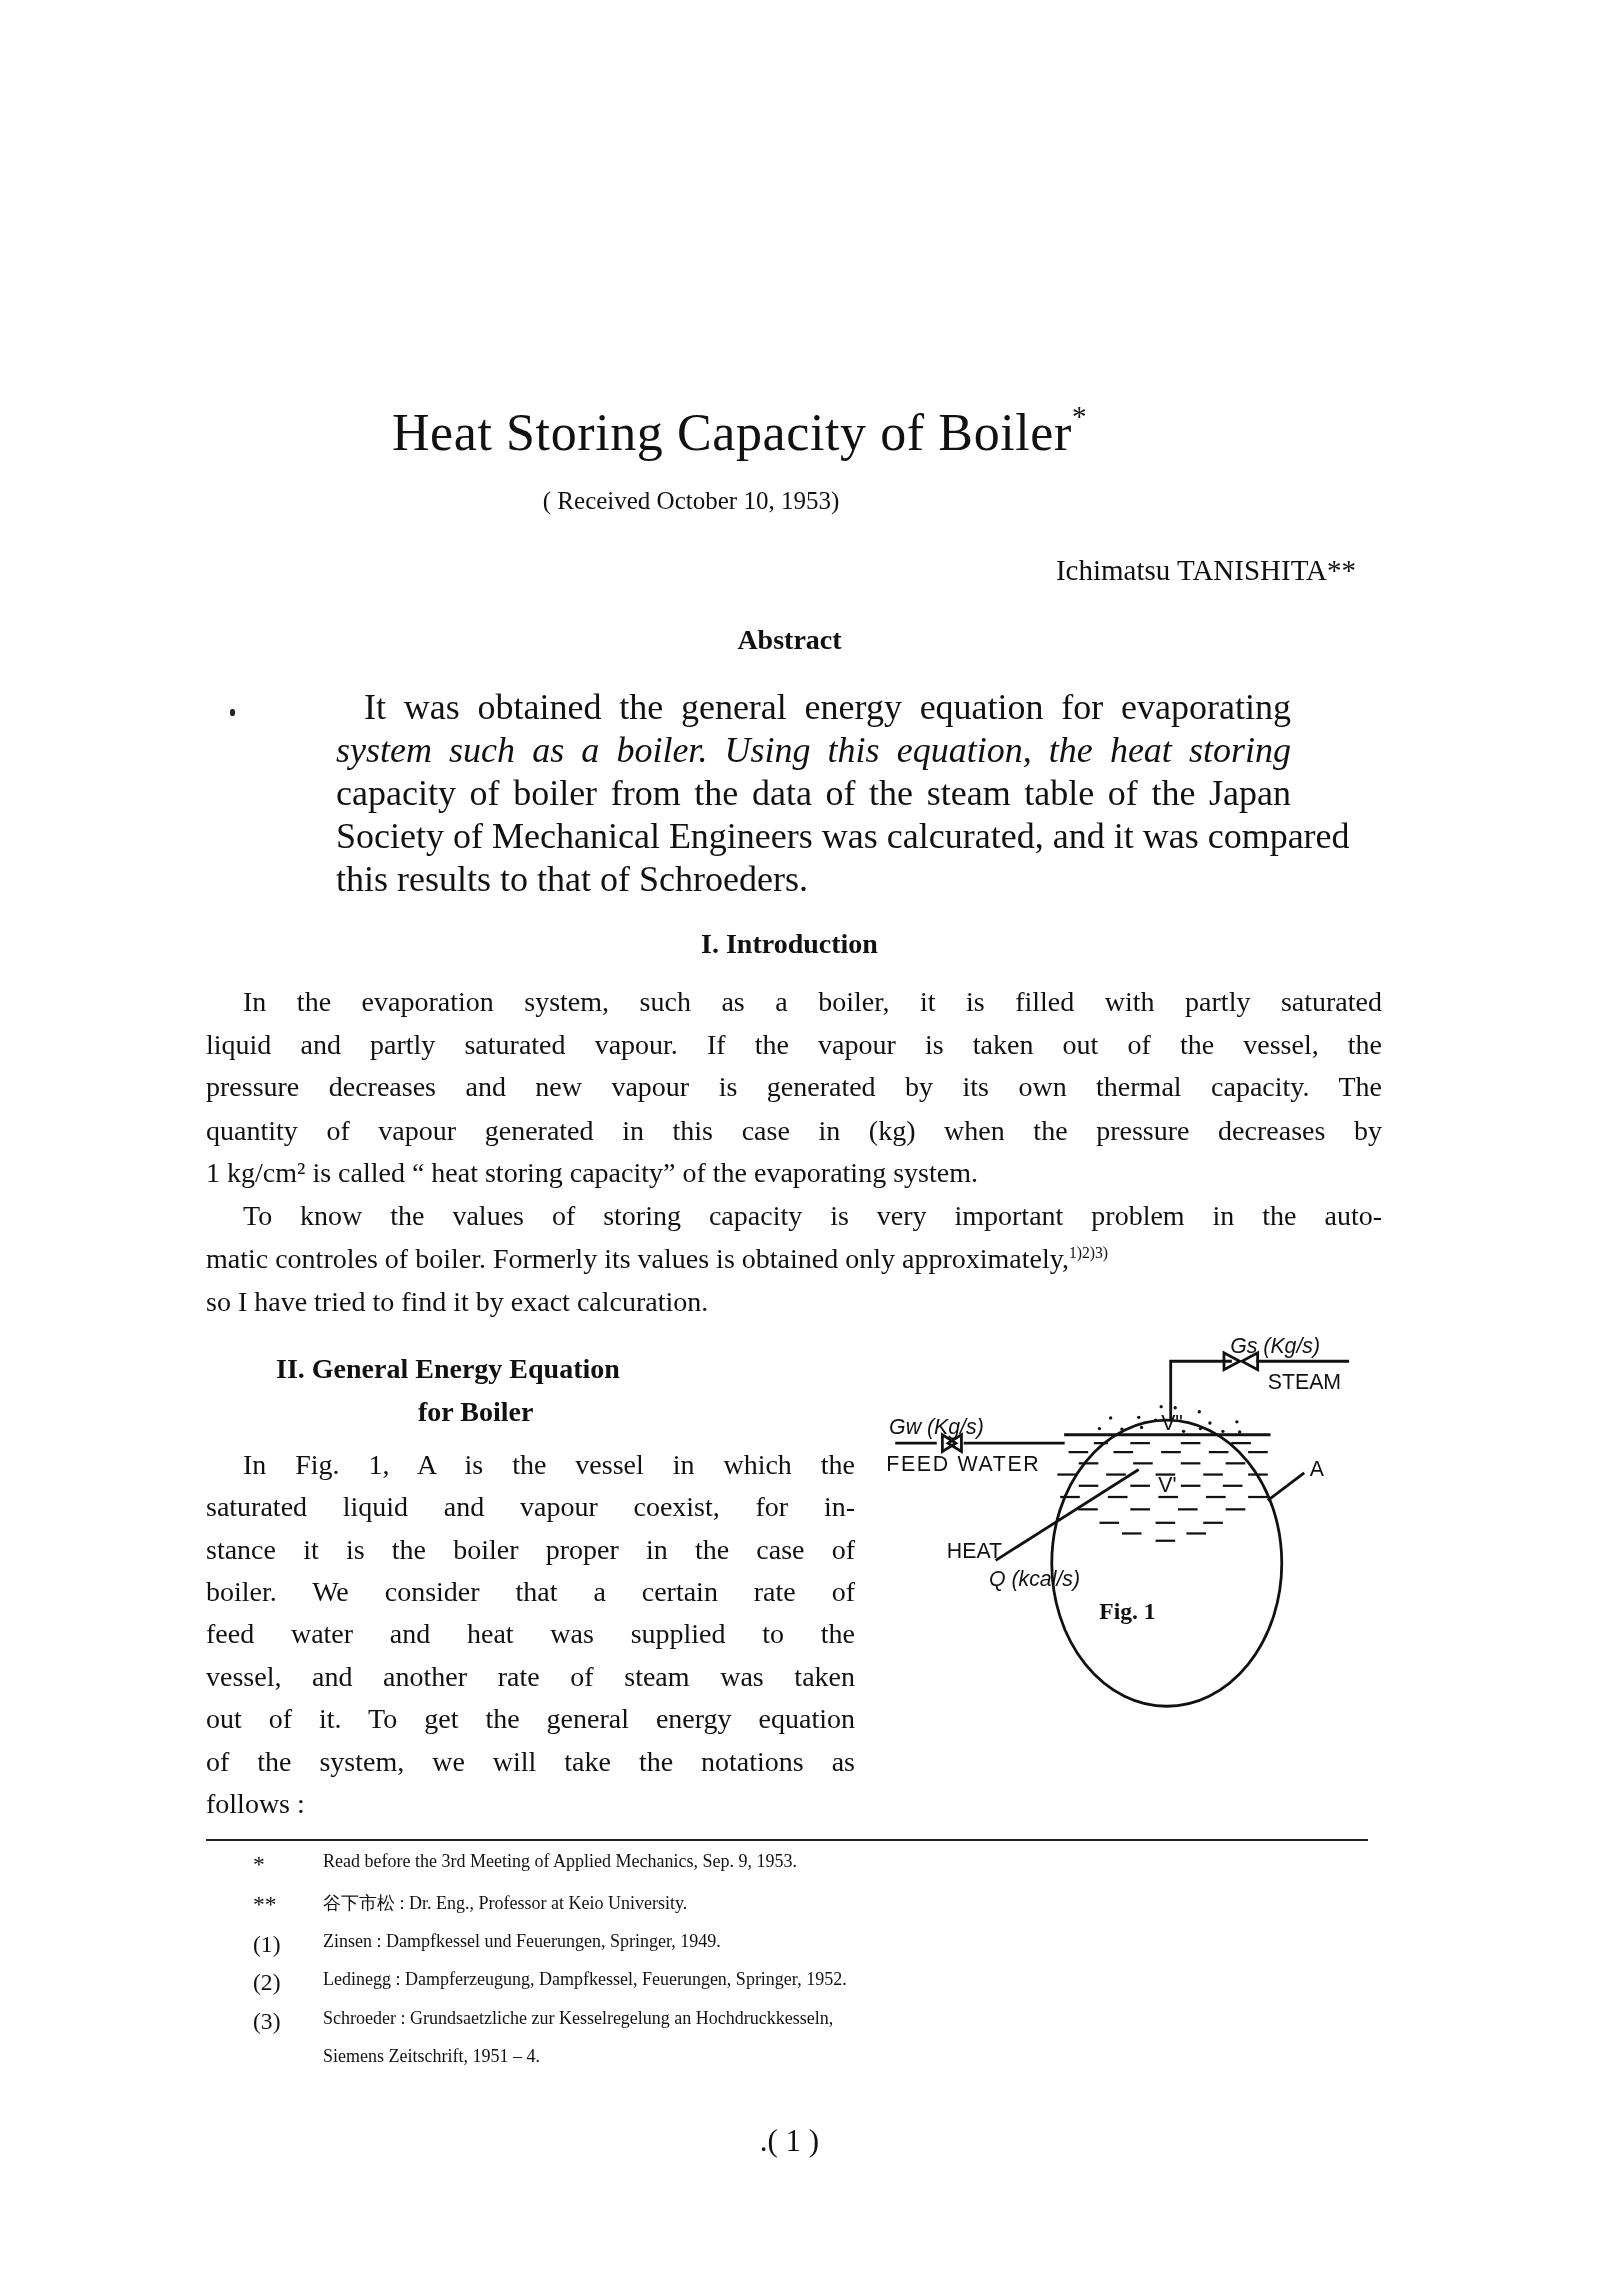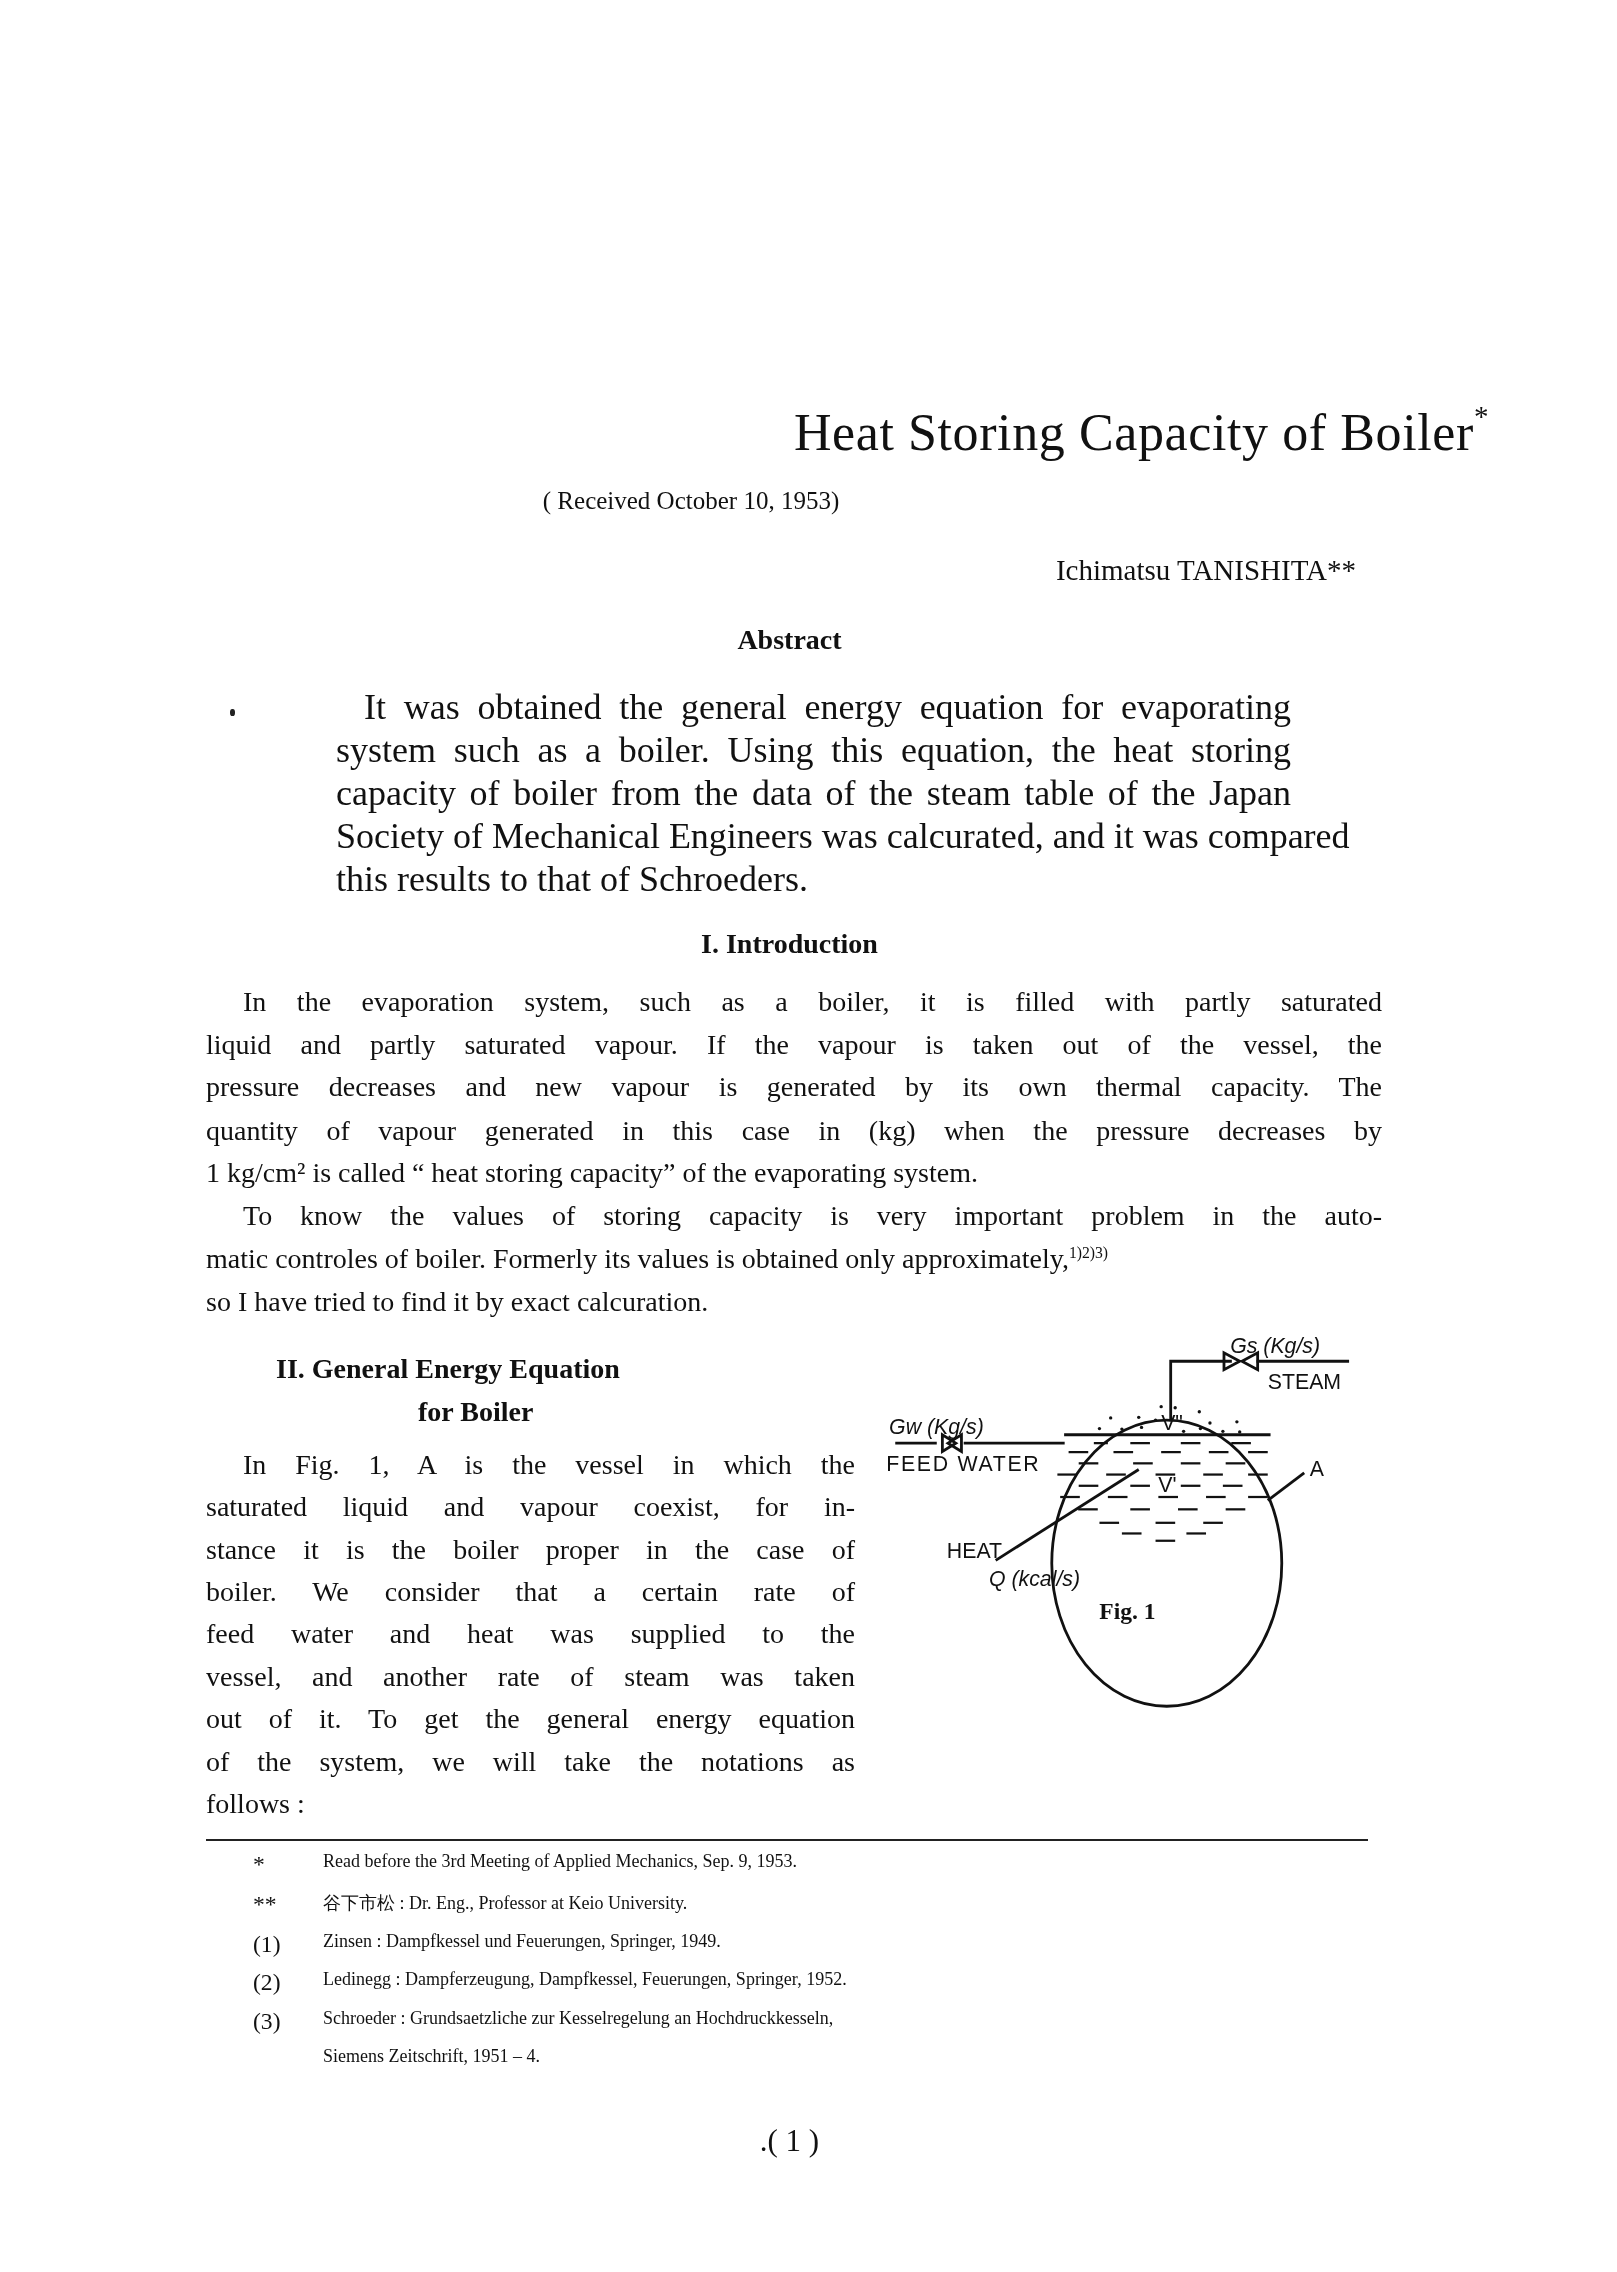--- a/index.html
+++ b/index.html
@@ -1,19 +1,19 @@
 <!DOCTYPE html>
 <html style="font-size:9px"><head>
 <meta charset="utf-8">
 <style>
   html, body { margin:0; padding:0; background:#ffffff; }
   body { width:1617px; height:2273px; position:relative; overflow:hidden;
          font-family:"Liberation Serif","DejaVu Serif",serif; color:#111; }
   .abs { position:absolute; white-space:nowrap; }
-  .title { left:0; width:1479px; top:403px; text-align:right; font-size:52px; letter-spacing:0.6px;padding-left:10px; }
+  .title { left:0; width:1479px; top:403px; text-align:center; font-size:52px; letter-spacing:0.6px; }
   .title sup { font-size:29px; vertical-align:top; position:relative; top:-3.4px; }
   .received { left:0; width:1382px; top:487px; text-align:center; font-size:25px; }
   .author { right:261px; top:554px; font-size:29px; }
   .abs-head { left:0; width:1579px; top:624px; text-align:center; font-size:28px; font-weight:bold; }
   .justify { text-align:justify; text-align-last:justify; white-space:nowrap; }
   .line { position:absolute; }
   .abstract-line { left:336px; width:955px; font-size:36px; }
   .intro-head { left:0; width:1579px; top:928px; text-align:center; font-size:28px; font-weight:bold; }
   .intro-line { left:206px; width:1176px; font-size:28px; }
   .sec2-head { font-size:28px; font-weight:bold; }
@@ -31,21 +31,21 @@
 </head>
 <body>
 
 <div class="abs title"><span>Heat Storing Capacity of Boiler</span><sup>*</sup></div>
 <div class="abs received">( Received October 10, 1953)</div>
 <div class="abs author">Ichimatsu TANISHITA**</div>
 
 <div class="abs abs-head">Abstract</div>
 <div class="speck" style="left:230px;top:709px;"></div>
 <div class="line abstract-line justify" style="top:686px;padding-left:28px;width:927px;">It was obtained the general energy equation for evaporating</div>
-<div class="line abstract-line justify" style="top:729px;">system such as a boiler. Using this equation, the heat storing</div>
+<div class="line abstract-line justify" style="top:729px;font-style:italic;">system such as a boiler. Using this equation, the heat storing</div>
 <div class="line abstract-line justify" style="top:772px;">capacity of boiler from the data of the steam table of the Japan</div>
 <div class="line abstract-line justify" style="top:815px;">Society of Mechanical Engineers was calcurated, and it was compared</div>
 <div class="line abstract-line last" style="top:858px;">this results to that of Schroeders.</div>
 
 <div class="abs intro-head">I.  Introduction</div>
 <div class="line intro-line justify" style="top:986px;padding-left:37px;width:1139px;">In the evaporation system, such as a boiler, it is filled with partly saturated</div>
 <div class="line intro-line justify" style="top:1029px;">liquid and partly saturated vapour. If the vapour is taken out of the vessel, the</div>
 <div class="line intro-line justify" style="top:1071px;">pressure decreases and new vapour is generated by its own thermal capacity. The</div>
 <div class="line intro-line justify" style="top:1115px;">quantity of vapour generated in this case in (kg) when the pressure decreases by</div>
 <div class="line intro-line last" style="top:1157px;">1 kg/cm² is called “ heat storing capacity” of the evaporating system.</div>

